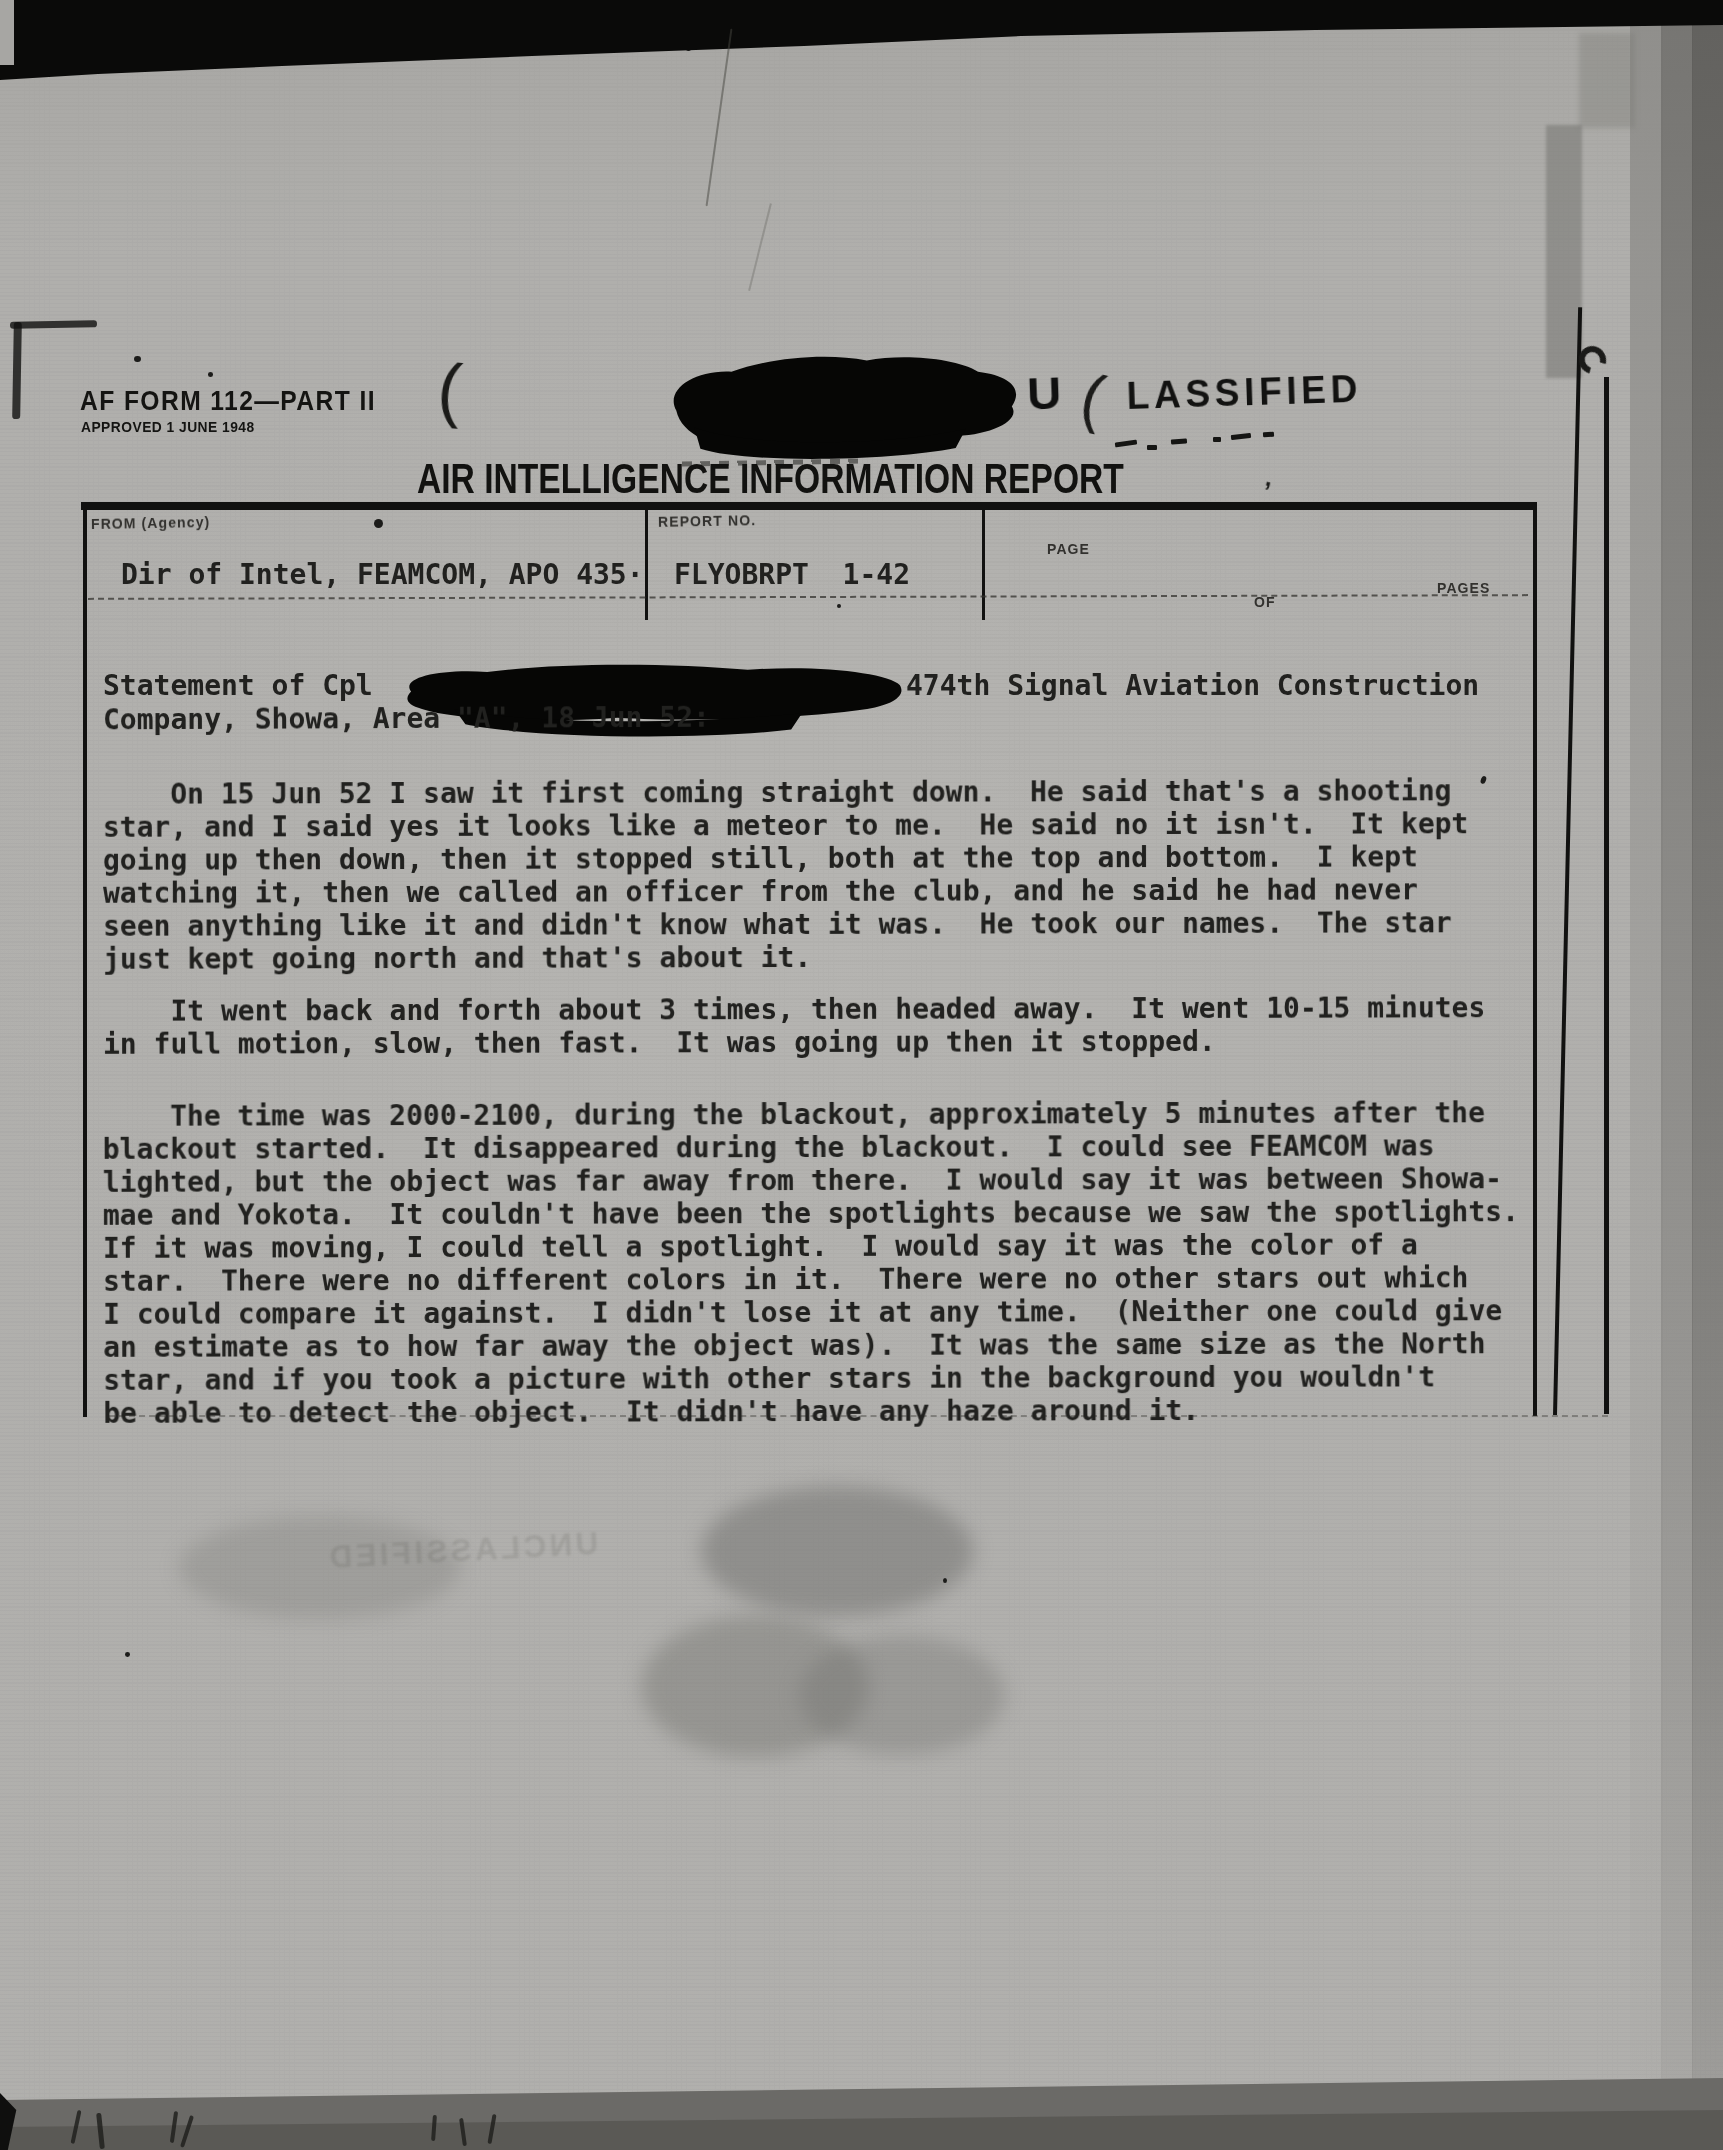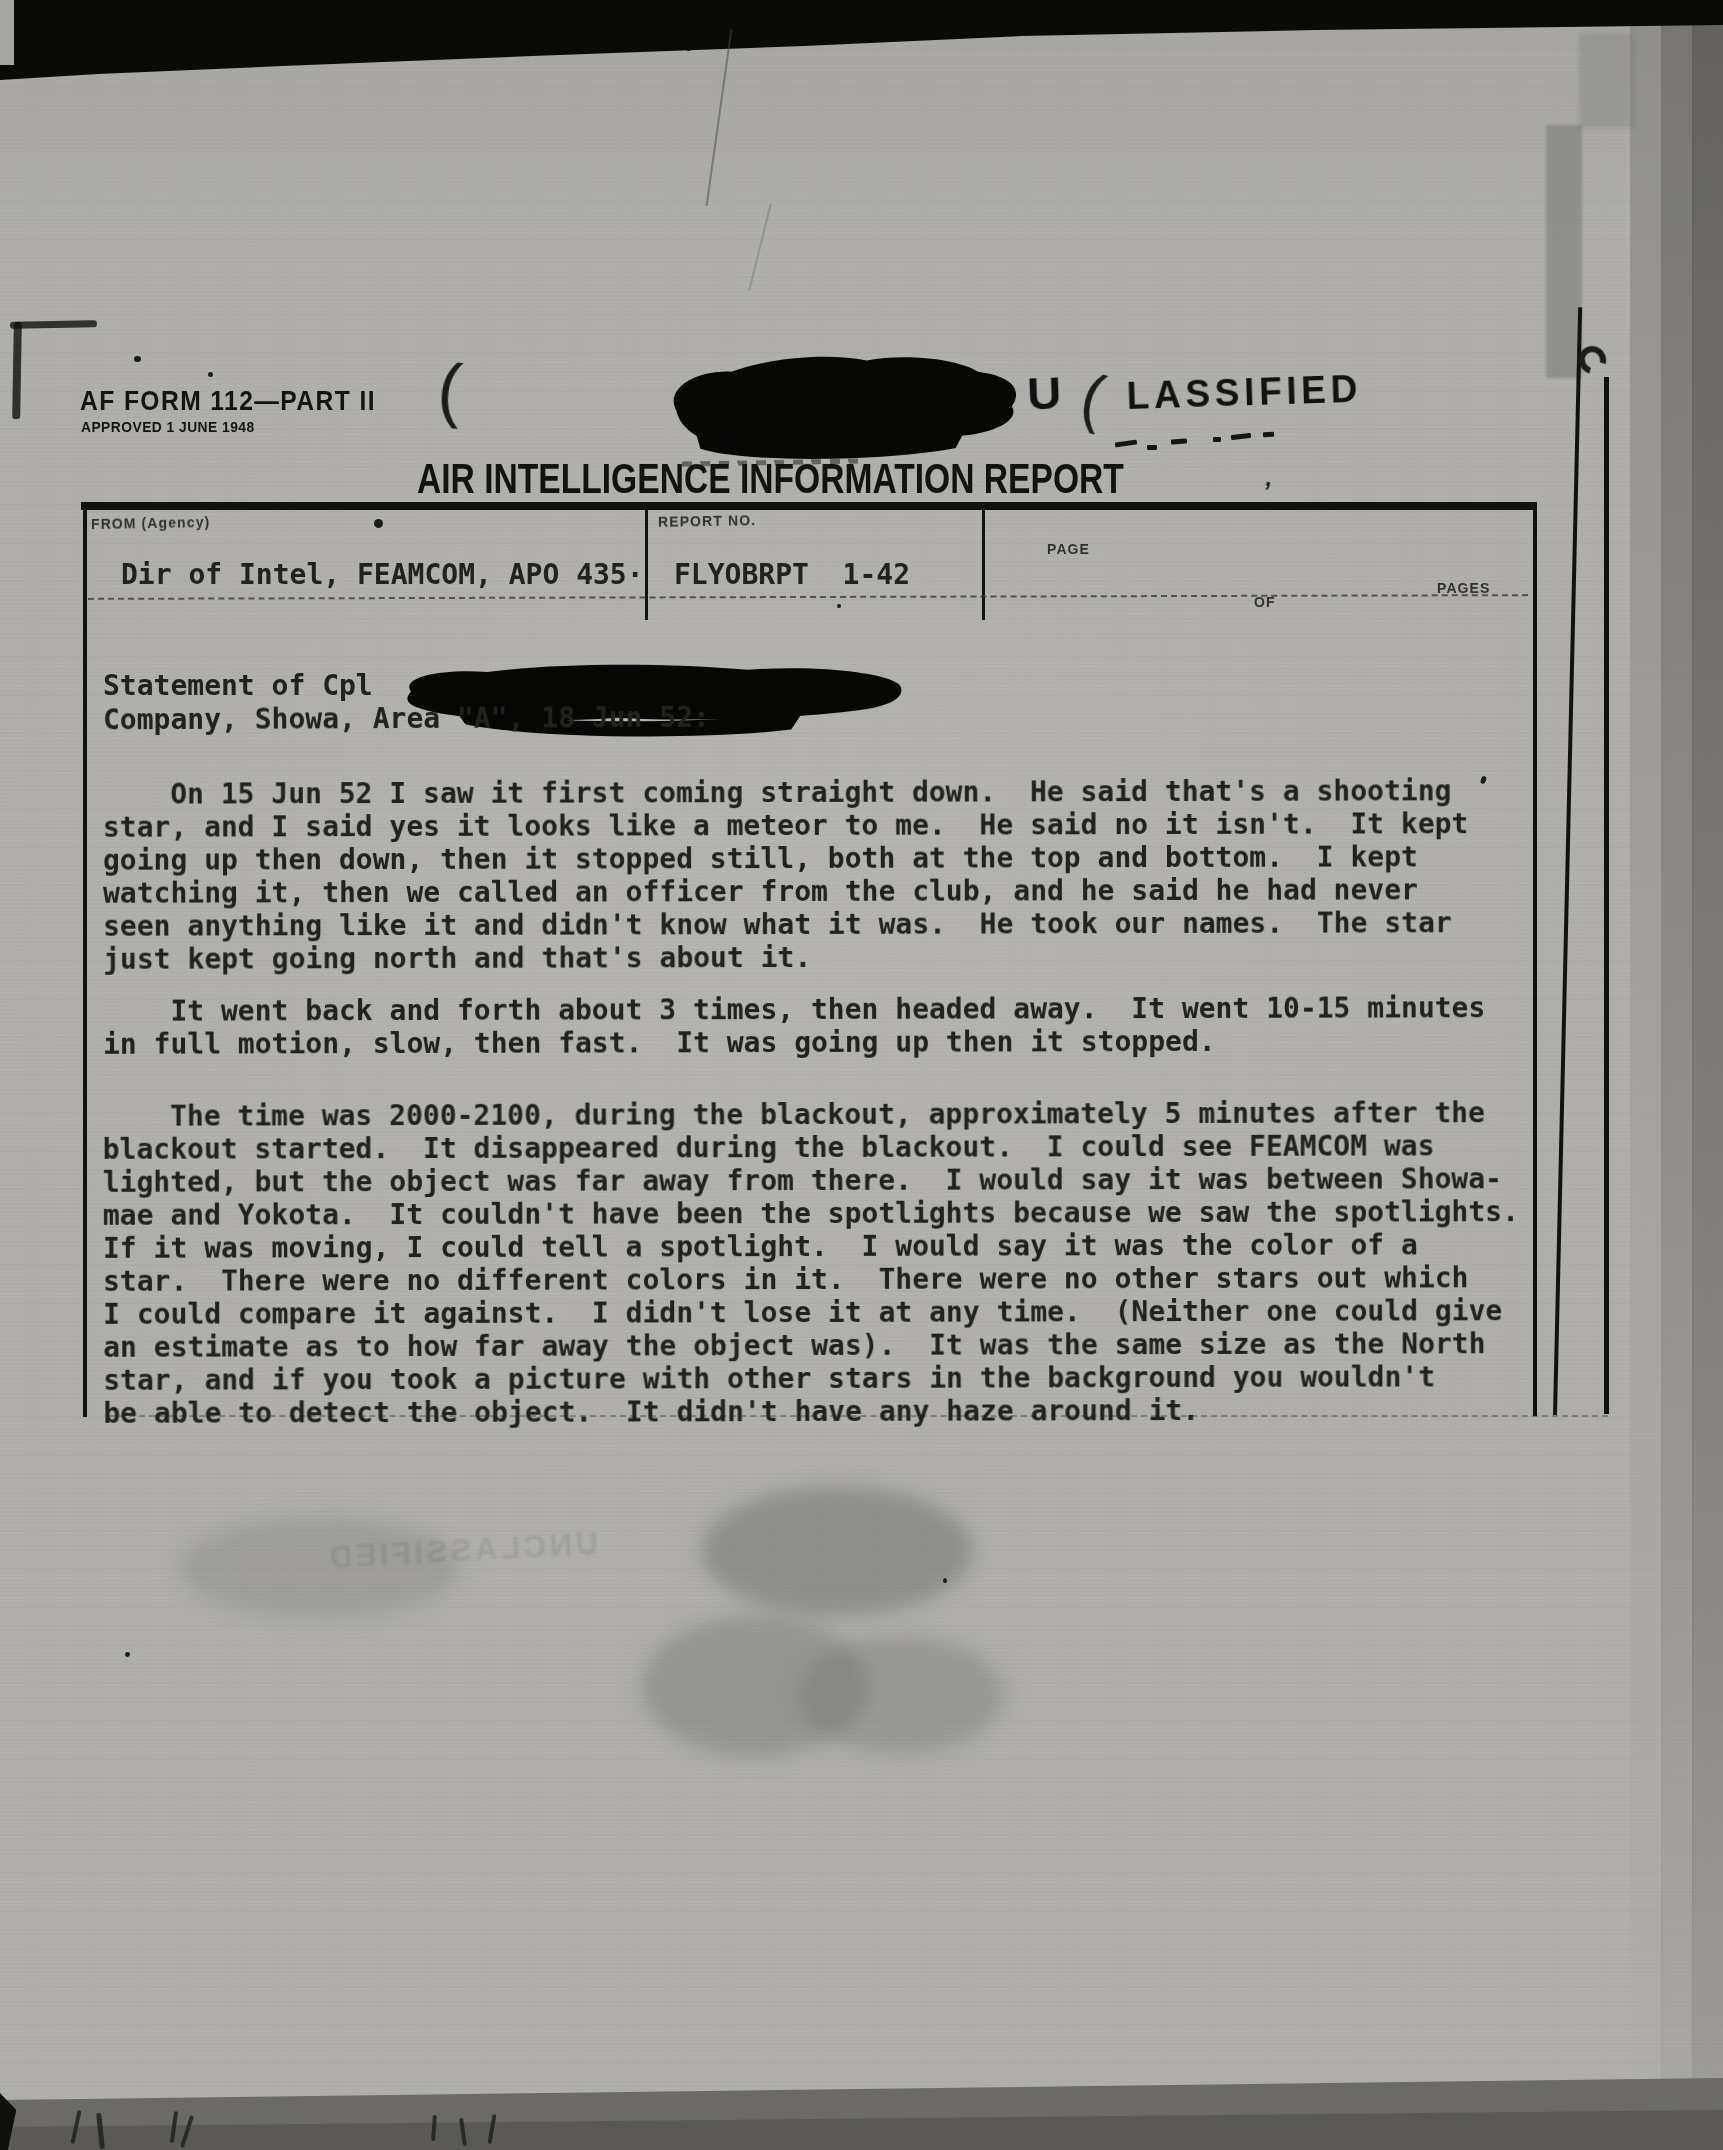--- a/index.html
+++ b/index.html
@@ -105,20 +105,21 @@
   <div class="lbl" style="left:1254px;top:594px;">OF</div>
   <div class="lbl" style="left:1437px;top:574px;margin-top:6px;">PAGES</div>
   <div class="typed" style="left:121px;top:558px;">Dir of Intel, FEAMCOM, APO 435·</div>
   <div class="typed" style="left:674px;top:558px;">FLYOBRPT  1-42</div>
 
   <div class="typed" style="left:103px;top:669px;">Statement of Cpl </div>
   <svg style="left:389px;top:659px;width:522px;height:76px;overflow:visible;" viewBox="0 0 960 140">
     <path fill="#060605" d="M40,60 C20,35 90,18 180,24 C320,6 520,8 660,20 C790,10 920,26 940,48 C952,66 930,84 880,92 C760,110 560,116 420,108 C280,118 120,112 60,92 C30,84 28,72 40,60 Z"></path>
     <path fill="#060605" d="M120,92 C260,122 560,120 760,100 L740,130 C580,150 260,146 140,120 Z"></path>
   </svg>
+  <div class="typed" style="left:906px;top:669px;">474th Signal Aviation Construction</div>
   <div class="typed" style="left:103px;top:702px;transform:rotate(-.25deg);">Company, Showa, Area "A", 18 Jun 52:</div>
 
   <div class="typed" style="left:103px;top:776px;transform:rotate(-.15deg);">    On 15 Jun 52 I saw it first coming straight down.  He said that's a shooting
 star, and I said yes it looks like a meteor to me.  He said no it isn't.  It kept
 going up then down, then it stopped still, both at the top and bottom.  I kept
 watching it, then we called an officer from the club, and he said he had never
 seen anything like it and didn't know what it was.  He took our names.  The star
 just kept going north and that's about it.</div>
   <div class="typed" style="left:103px;top:993px;transform:rotate(-.15deg);">    It went back and forth about 3 times, then headed away.  It went 10-15 minutes
 in full motion, slow, then fast.  It was going up then it stopped.</div>

